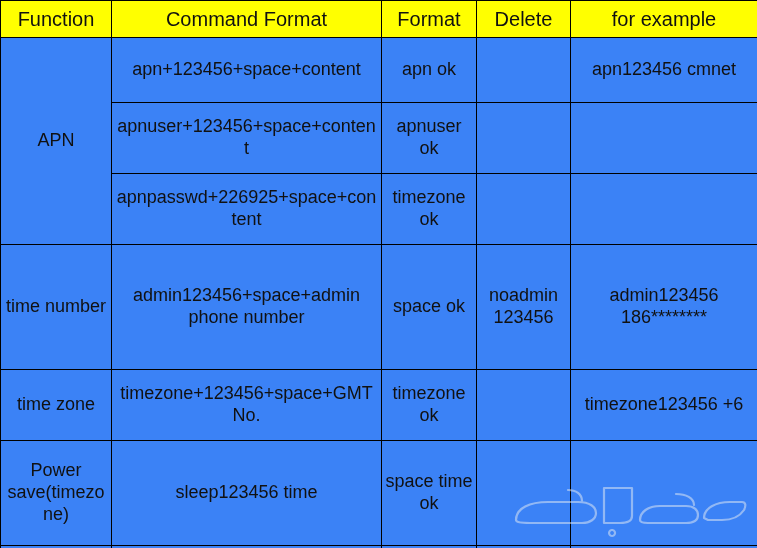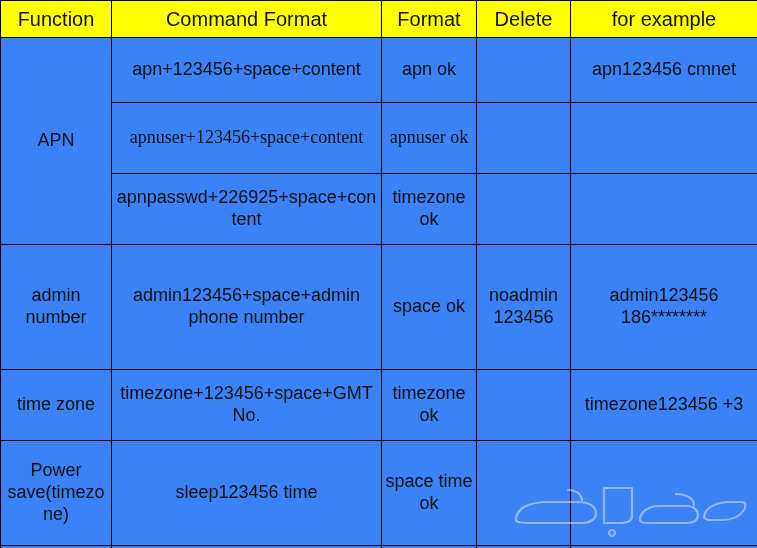--- a/index.html
+++ b/index.html
@@ -55,21 +55,21 @@
   }
   td.func-cell {
     background: #dce6f1;
     font-size: 19px;
     margin-left: 20px;
   }
   td.cmd-cell {
     font-size: 19px;
   }
   .r-apn1 td { height: 60px; }
-  .r-apn2 td { height: 66px; font-family: Liberation Serif, serif; }
+  .r-apn2 td { height: 66px; }
   .r-apn3 td { height: 66px; }
   .r-admin td { height: 120px; }
   .r-tz td { height: 66px; }
   .r-power td { height: 100px; }
   .r-partial td { height: 18px; }
 
   
   .watermark {
     position: absolute;
     left: 508px;
@@ -120,33 +120,33 @@
       </tr>
 
       <tr class="r-apn3">
         <td class="cmd-cell">apnpasswd+226925+space+content</td>
         <td>timezone ok</td>
         <td></td>
         <td></td>
       </tr>
 
       <tr class="r-admin">
-        <td class="func-cell">admin number</td>
+        <td class="func-cell">time number</td>
         <td class="cmd-cell">admin123456+space+admin phone number</td>
         <td>space ok</td>
         <td>noadmin 123456</td>
         <td>admin123456 186********</td>
       </tr>
 
       <tr class="r-tz">
         <td class="func-cell">time zone</td>
         <td class="cmd-cell">timezone+123456+space+GMT No.</td>
         <td>timezone ok</td>
         <td></td>
-        <td>timezone123456 +3</td>
+        <td>timezone123456 +6</td>
       </tr>
 
       <tr class="r-power">
         <td class="func-cell">Power save(timezone)</td>
         <td class="cmd-cell">sleep123456 time</td>
         <td>space time ok</td>
         <td></td>
         <td></td>
       </tr>
 

